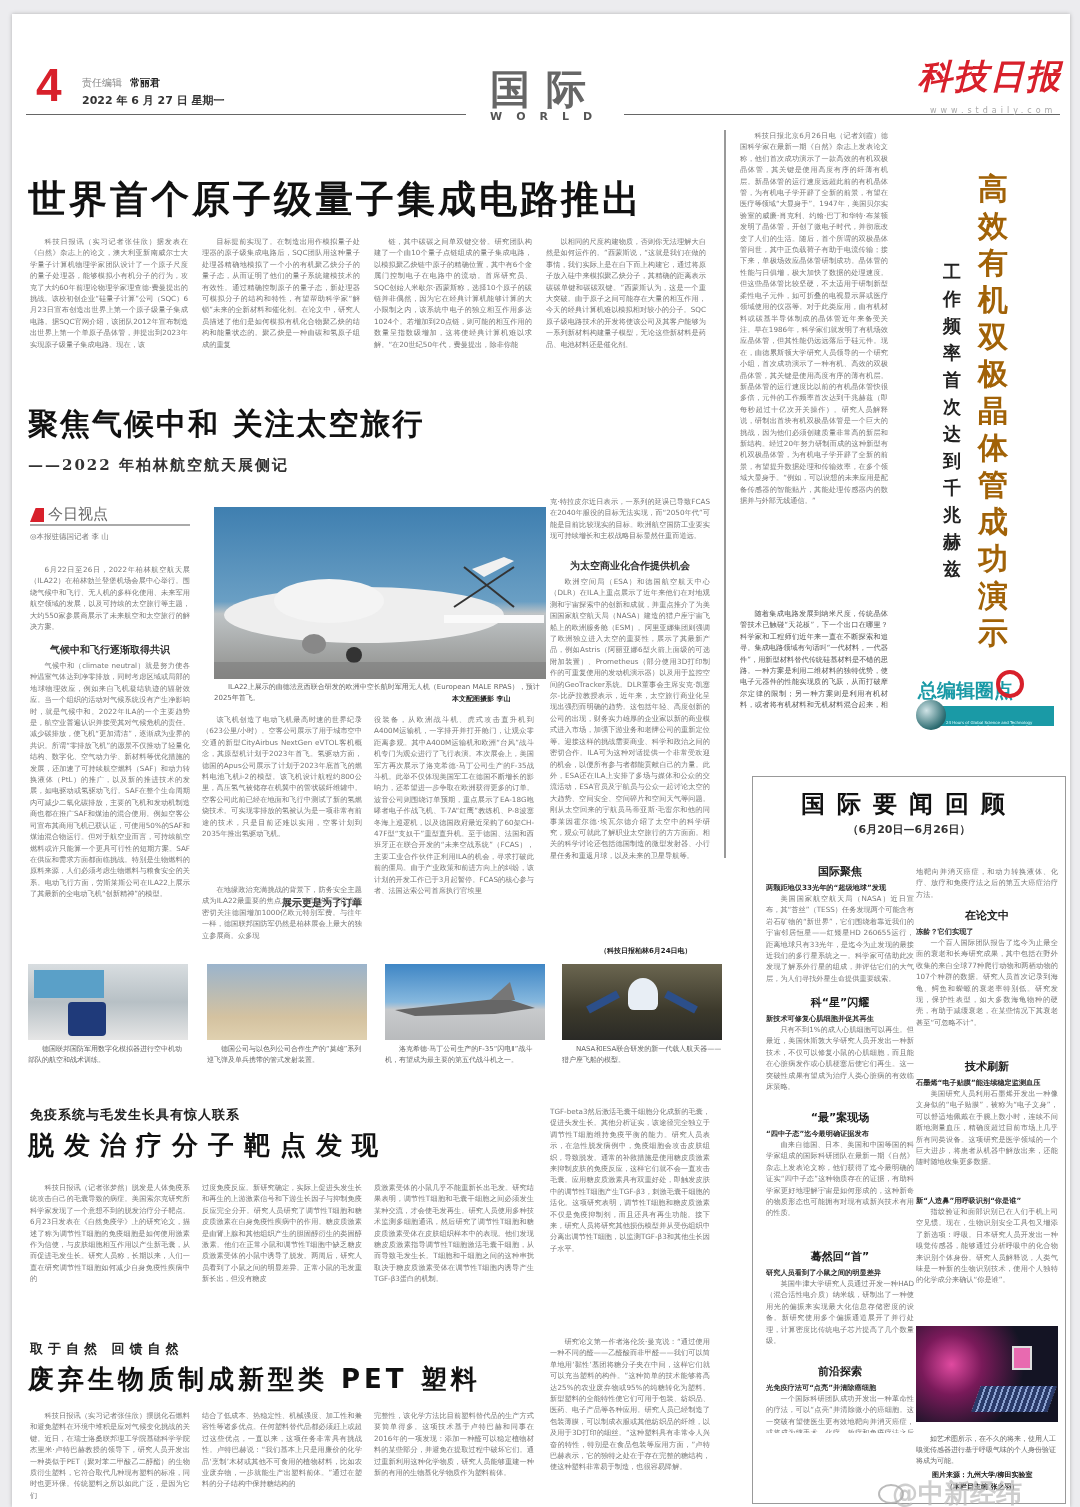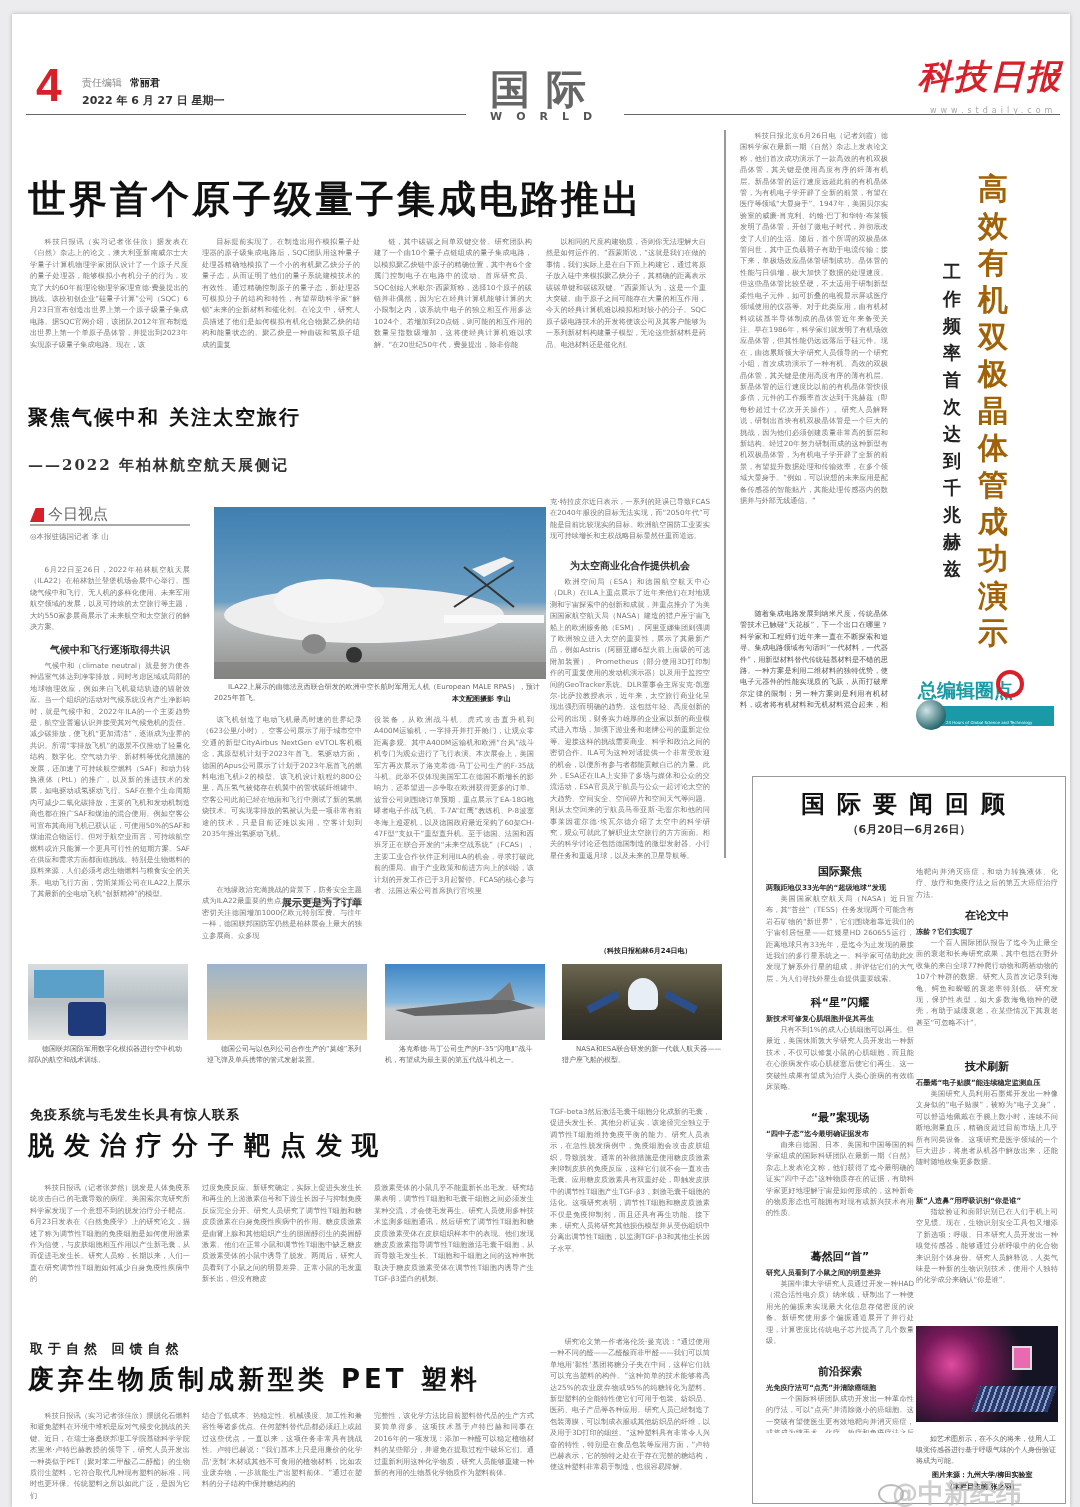--- a/index.html
+++ b/index.html
@@ -51,21 +51,21 @@
   <div class="abs col-text" style="left:190px;top:222px;width:158px;height:150px;overflow:hidden;">
       <p>目标提前实现了。在制造出用作模拟量子处理器的原子级集成电路后，SQC团队用这种量子处理器精确地模拟了一个小的有机聚乙炔分子的量子态，从而证明了他们的量子系统建模技术的有效性。通过精确控制原子的量子态，新处理器可模拟分子的结构和特性，有望帮助科学家“解锁”未来的全新材料和催化剂。在论文中，研究人员描述了他们是如何模拟有机化合物聚乙炔的结构和能量状态的。聚乙炔是一种由碳和氢原子组成的重复</p>
     </div>
   <div class="abs col-text" style="left:362px;top:222px;width:158px;height:150px;overflow:hidden;">
       <p>链，其中碳碳之间单双键交替。研究团队构建了一个由10个量子点链组成的量子集成电路，以模拟聚乙炔链中原子的精确位置，其中有6个金属门控制电子在电路中的流动。首席研究员、SQC创始人米歇尔·西蒙斯称，选择10个原子的碳链并非偶然，因为它在经典计算机能够计算的大小限制之内，该系统中电子的独立相互作用多达1024个。若增加到20点链，则可能的相互作用的数量呈指数级增加，这将使经典计算机难以求解。“在20世纪50年代，费曼提出，除非你能</p>
     </div>
   <div class="abs col-text" style="left:534px;top:222px;width:160px;height:150px;overflow:hidden;">
       <p>以相同的尺度构建物质，否则你无法理解大自然是如何运作的。”西蒙斯说，“这就是我们在做的事情，我们实际上是在自下而上构建它，通过将原子放入硅中来模拟聚乙炔分子，其精确的距离表示碳碳单键和碳碳双键。”西蒙斯认为，这是一个重大突破。由于原子之间可能存在大量的相互作用，今天的经典计算机难以模拟相对较小的分子。SQC原子级电路技术的开发将使该公司及其客户能够为一系列新材料构建量子模型，无论这些新材料是药品、电池材料还是催化剂。</p>
     </div>
 
-  <div class="abs headline" style="left:16px;top:390px;font-size:20px;letter-spacing:2px;">聚焦气候中和  关注太空旅行</div>
+  <div class="abs headline" style="left:16px;top:390px;font-size:30px;letter-spacing:2px;">聚焦气候中和  关注太空旅行</div>
   <div class="abs" style="left:16px;top:442px;font:bold 15px 'DejaVu Serif',serif;color:#333;letter-spacing:2px;">——2022 年柏林航空航天展侧记</div>
 
   <div class="abs" style="left:18px;top:490px;width:160px;height:22px;border-bottom:2px solid #aaa;">
     <span class="abs" style="left:0;top:4px;width:14px;height:14px;background:#d8202b;clip-path:polygon(40% 0,100% 0,100% 100%,0 100%);"></span>
     <span class="abs" style="left:18px;top:1px;font-size:15px;color:#666;">今日视点</span>
   </div>
   <div class="abs" style="left:18px;top:518px;font-size:7.5px;color:#777;">◎本报驻德国记者 李 山</div>
 
   <div class="abs col-text" style="left:18px;top:550px;width:160px;">
       <p>6月22日至26日，2022年柏林航空航天展（ILA22）在柏林勃兰登堡机场会展中心举行。围绕气候中和飞行、无人机的多样化使用、未来军用航空领域的发展，以及可持续的太空旅行等主题，大约550家参展商展示了未来航空和太空旅行的解决方案。</p>

